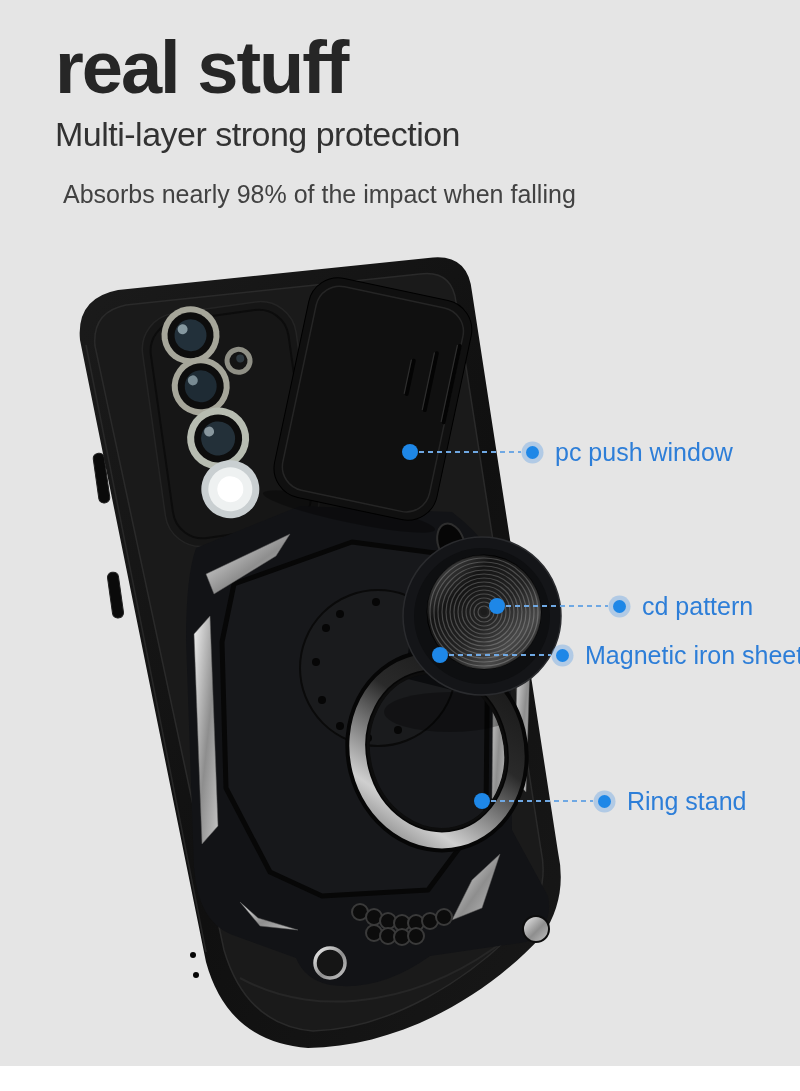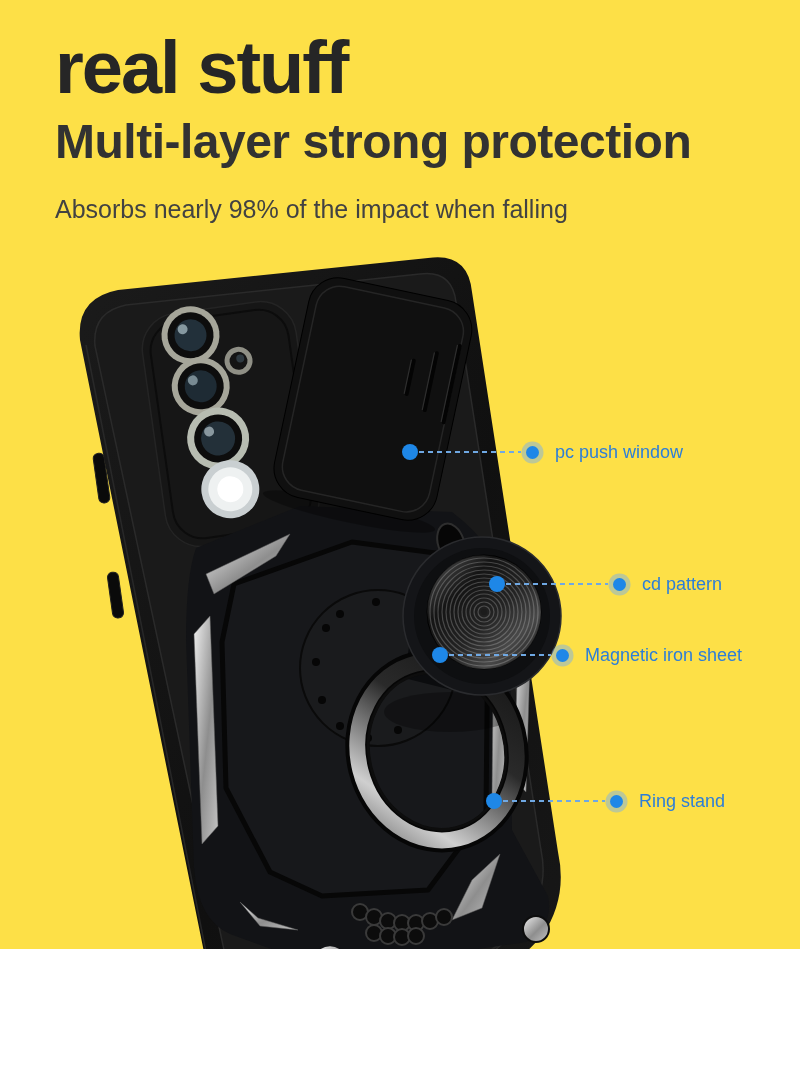--- a/index.html
+++ b/index.html
@@ -1,48 +1,48 @@
 <!DOCTYPE html>
 <html><head>
 <meta charset="utf-8">
 <style>
   html,body{margin:0;padding:0;background:#ffffff;}
   .page{
-    position:relative;width:800px;height:949px;background:#fde047;
+    position:relative;width:800px;height:1066px;background:#e5e5e5;
     overflow:hidden;font-family:"Liberation Sans",sans-serif;
   }
   .photo{position:absolute;left:0;top:0;}
   
   .header{position:absolute;left:55px;top:30px;width:700px;}
   .title{
     margin:0;font-size:74px;line-height:1.02;font-weight:700;
     letter-spacing:-2px;color:#262626;
   }
   .subtitle{
-    margin:12px 0 14px 0;font-size:48px;line-height:1.05;font-weight:700;
+    margin:12px 0 14px 0;font-size:34px;line-height:1.05;font-weight:400;
     letter-spacing:-0.5px;color:#323232;
   }
-  .desc{margin:24px 0 0 0;font-size:25px;line-height:34px;color:#424242;}
+  .desc{margin:24px 0 0 8px;font-size:25px;line-height:34px;color:#424242;}
   .desc span{display:block;}
   
   .callout{position:absolute;display:flex;align-items:center;height:26px;z-index:5;}
   .pdot{width:16px;height:16px;border-radius:50%;background:#1e87e7;flex:none;}
   .dash{
     width:102px;height:2px;flex:none;margin:0 1px;
     background:repeating-linear-gradient(90deg,#6fa8e3 0 5px,rgba(0,0,0,0) 5px 9px);
   }
   .hdot{
     width:13px;height:13px;border-radius:50%;background:#1e87e7;
     box-shadow:0 0 0 4.5px rgba(125,175,229,0.5);flex:none;margin-left:4px;
   }
-  .clabel{margin-left:16px;font-size:18px;color:#2d7ed8;white-space:nowrap;}
+  .clabel{margin-left:16px;font-size:25px;color:#2d7ed8;white-space:nowrap;}
   #co-pc  {left:402px;top:439px;}
-  #co-cd  {left:489px;top:571px;}
+  #co-cd  {left:489px;top:593px;}
   #co-mag {left:432px;top:642px;}
-  #co-ring{left:486px;top:788px;}
+  #co-ring{left:474px;top:788px;}
   #co-tpu {left:450px;top:984px;}
 </style>
 </head>
 <body>
 
 <div class="page">
 
   <svg class="photo" width="800" height="1091" viewBox="0 0 800 1091">
     <defs>
       <linearGradient id="silver" x1="0" y1="0" x2="1" y2="1">

